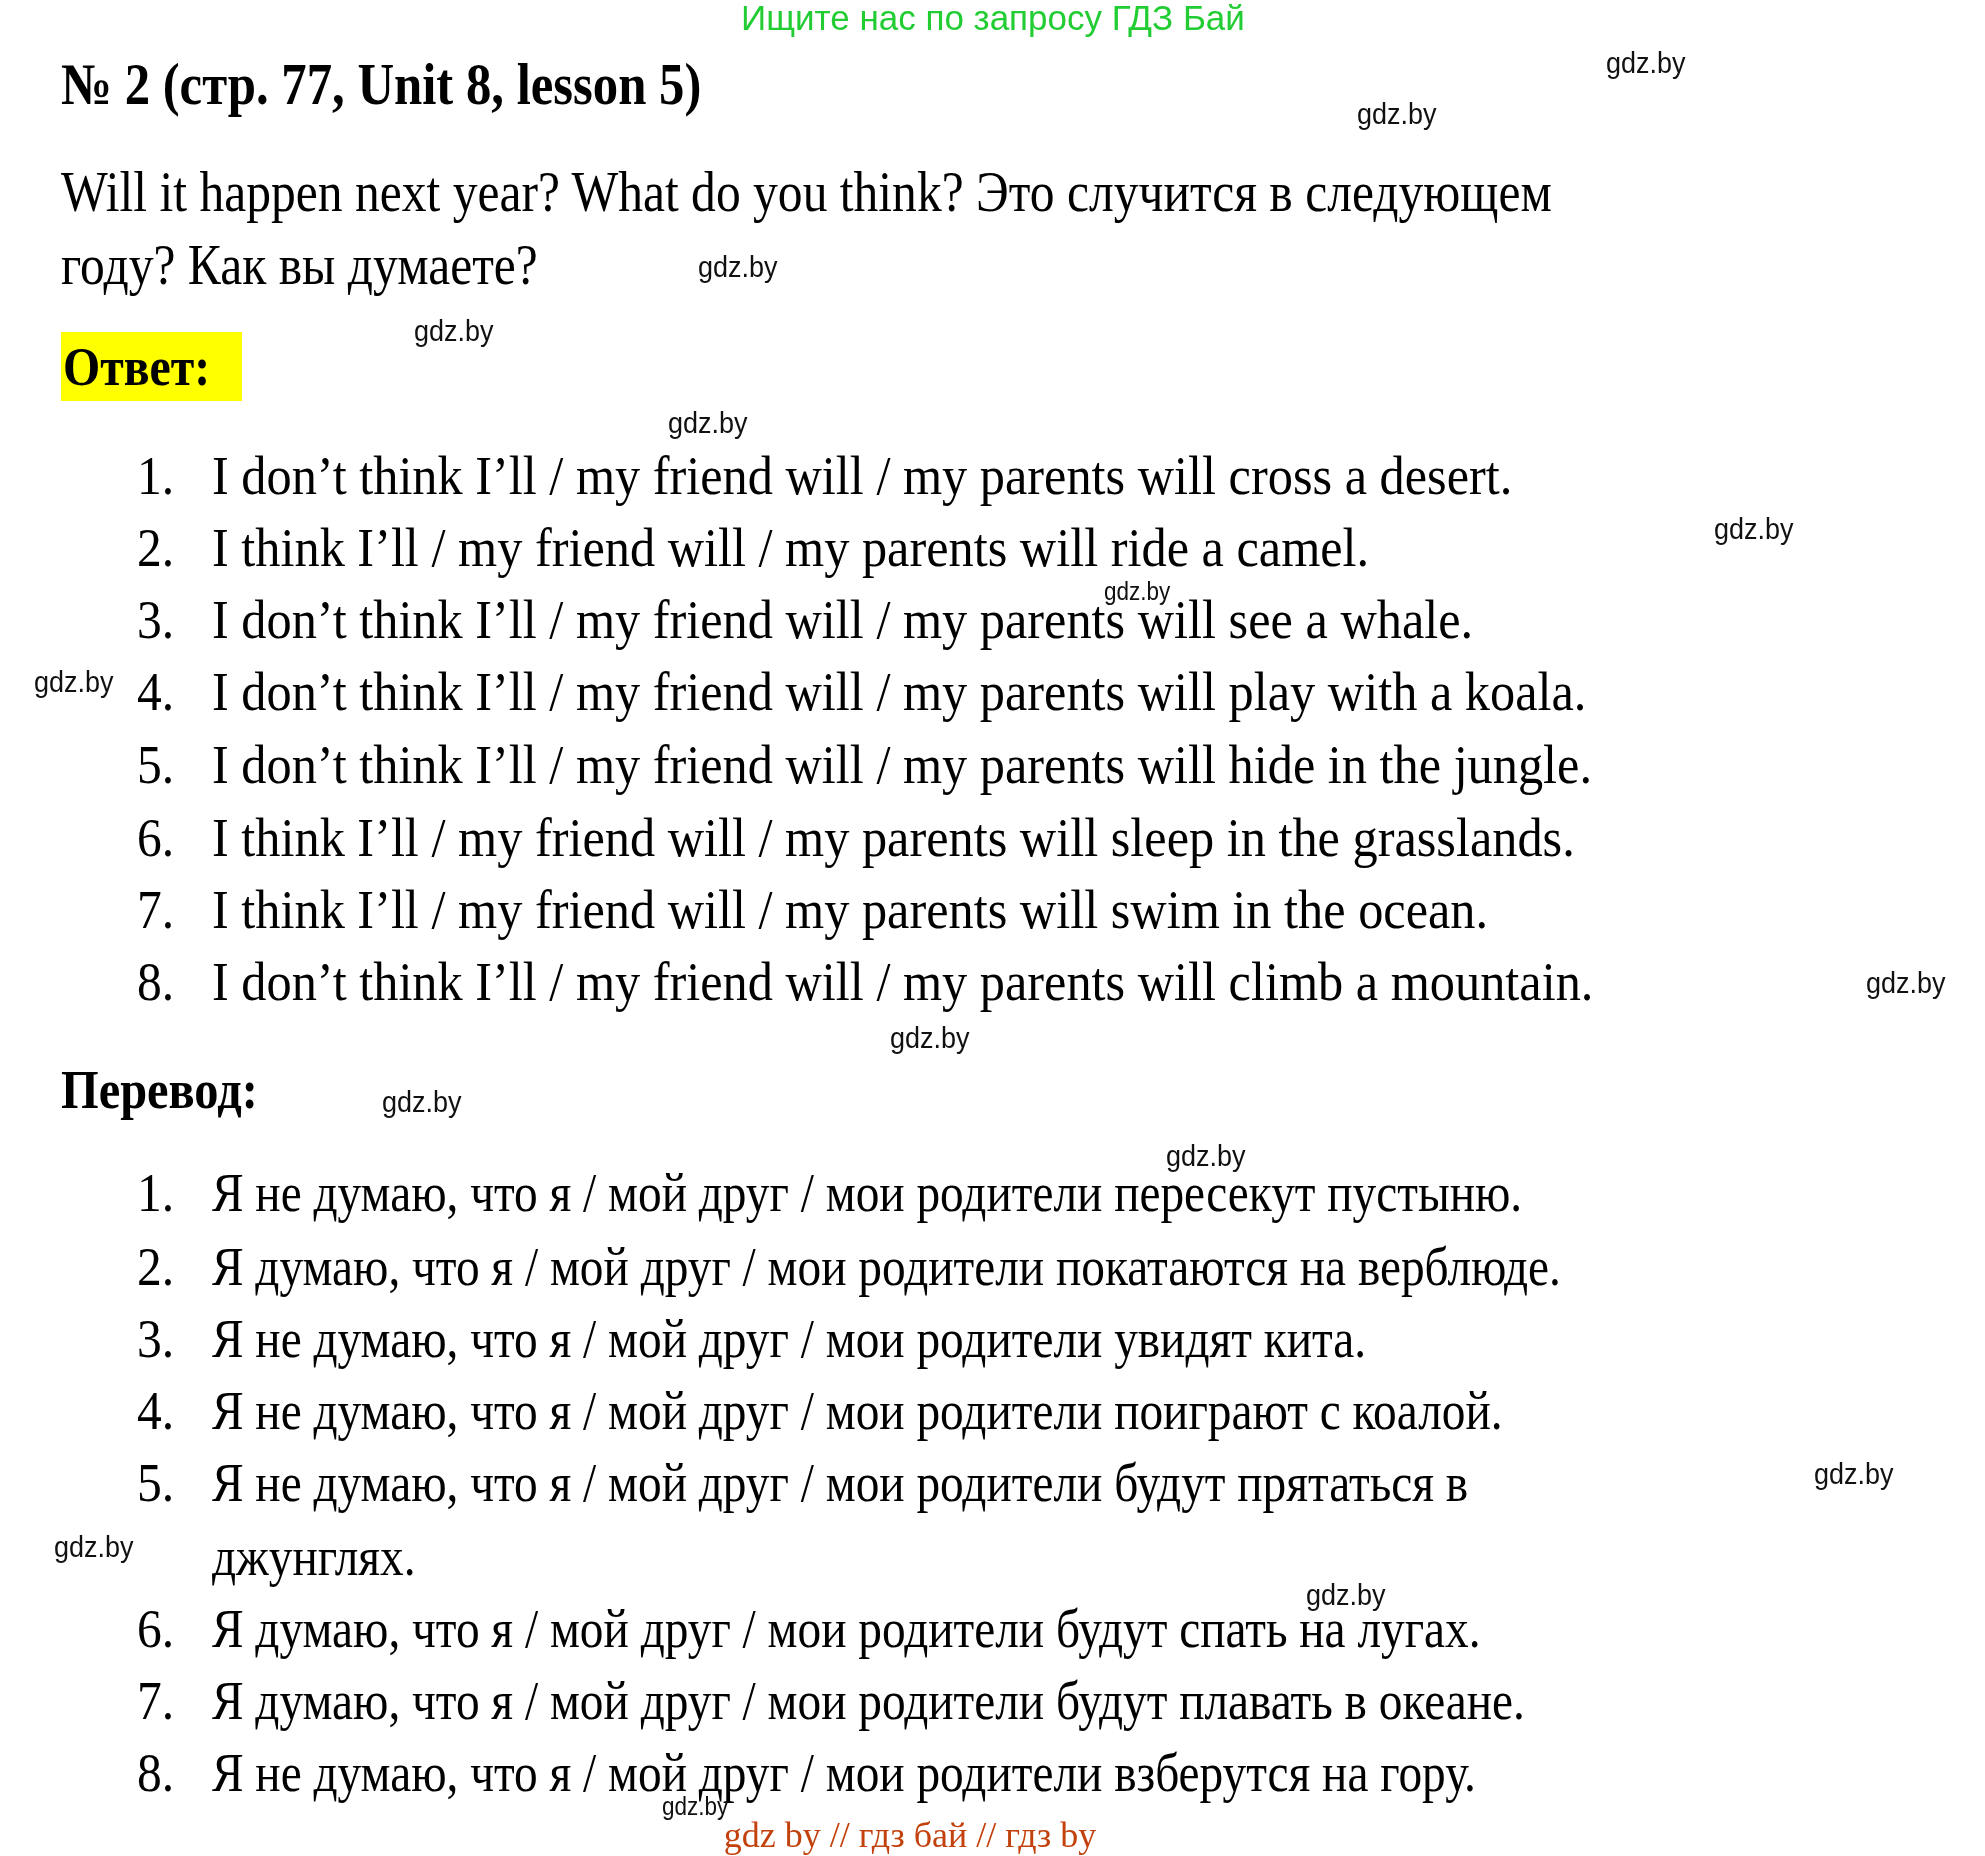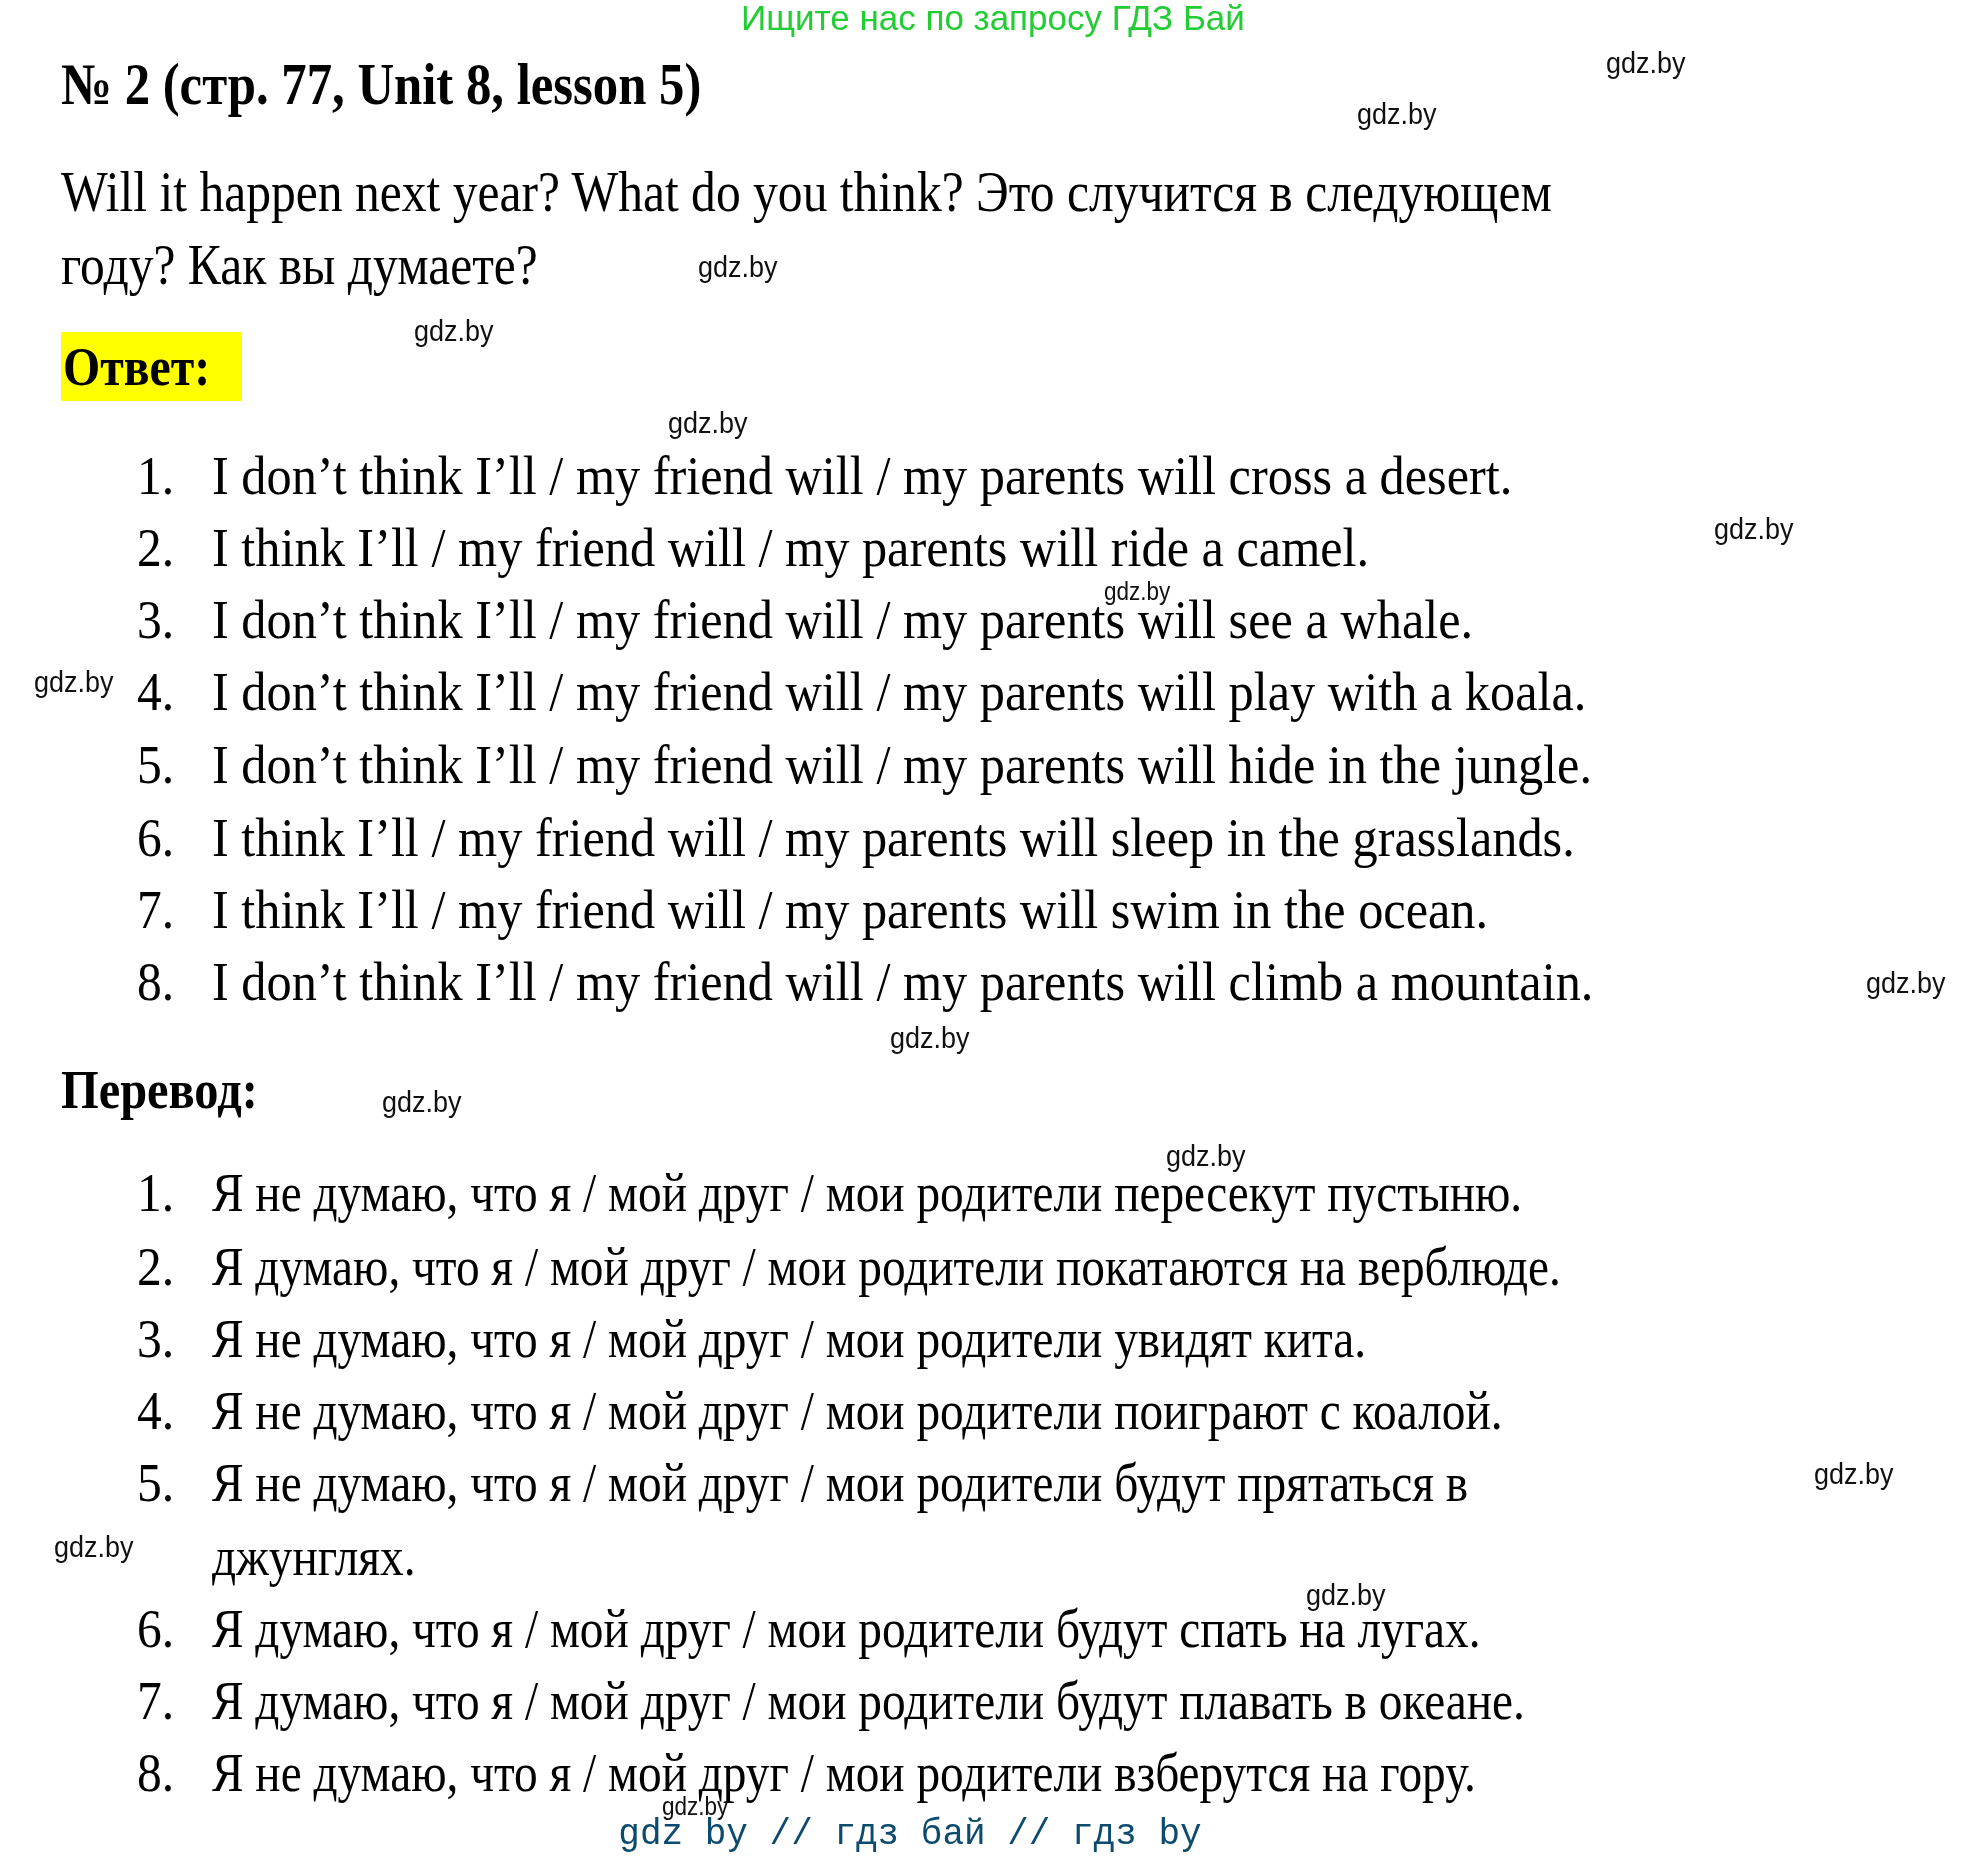--- a/index.html
+++ b/index.html
@@ -102,24 +102,24 @@
       line-height: 34px;
       color: #111;
       transform: scaleX(0.9);
       transform-origin: left center;
     }
     .watermark.small { font-size: 25px; line-height: 28px; }
 
     .footer {
       left: 0; width: 1820px; top: 1815px;
       text-align: center;
-      font-family: Liberation Mono, monospace;
+      font-family: Liberation Serif, serif;
       font-size: 36px;
       line-height: 40px;
-      color: #0c4a6e;
+      color: #c2410c;
     }
   </style>
 </head>
 <body>
 
 <div class="abs search-banner">Ищите нас по запросу ГДЗ Бай</div>
 
 <div class="abs title">№ 2 (стр. 77, Unit 8, lesson 5)</div>
 
 <div class="abs question" style="top:158px;">Will it happen next year? What do you think? Это случится в следующем</div>

